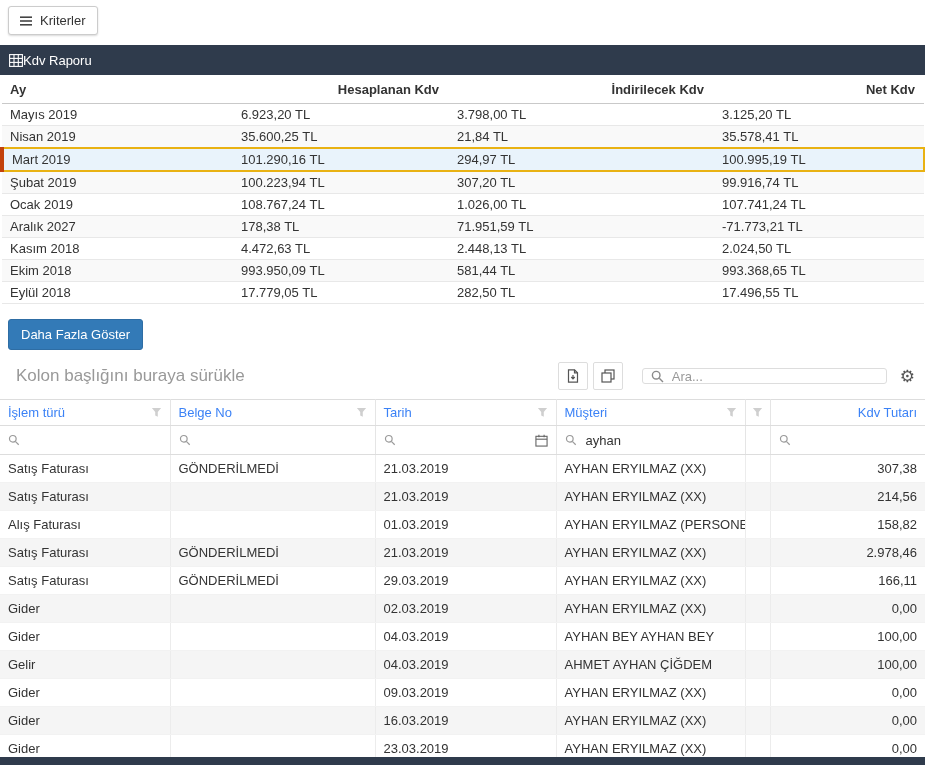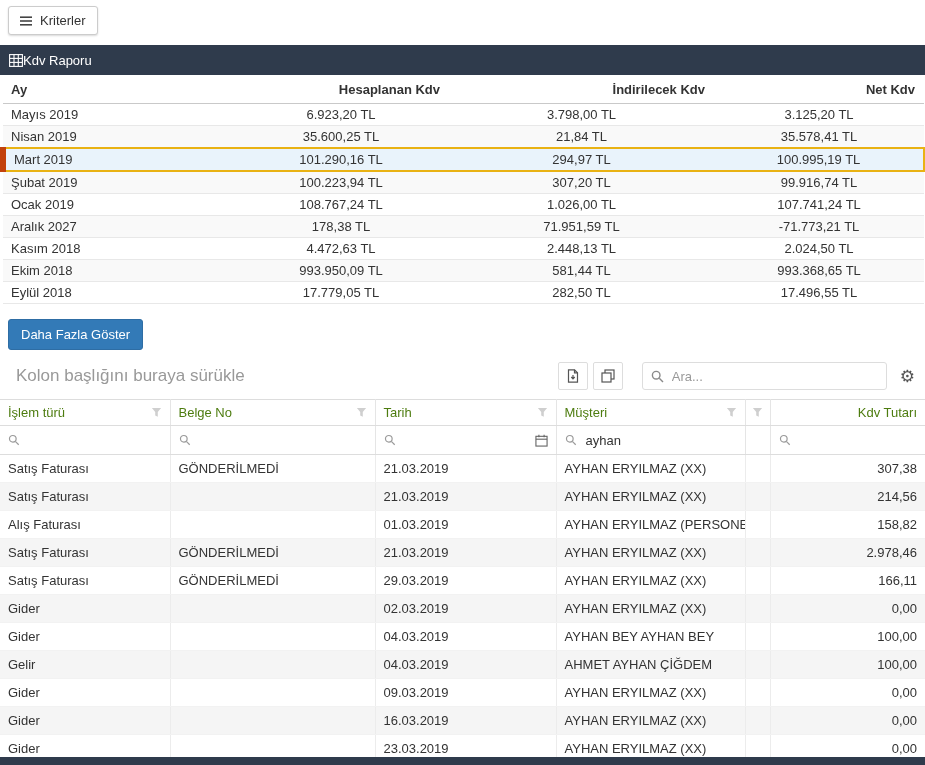--- a/index.html
+++ b/index.html
@@ -27,30 +27,30 @@
   }
 
   
   .report { width: 100%; border-collapse: collapse; table-layout: fixed; }
   .report th {
     text-align: right; font-weight: bold; padding: 7px 9px 6px;
     border-bottom: 1px solid #c9c9c9; color: #333; font-size: 13px;
   }
   .report th.left { text-align: left; padding-left: 8px; }
   .report td {
-    text-align: center; padding: 3px 9px; border-bottom: 1px solid #e8e8e8;
+    text-align: left; padding: 3px 9px; border-bottom: 1px solid #e8e8e8;
     white-space: nowrap; font-size: 13px;
   }
   .report td.left { text-align: left; padding-left: 8px; }
   .report tbody tr:nth-child(even) td { background: #f9f9f9; }
   .report tbody tr.row-highlight td {
     background: #e9f3fb;
     border-top: 2px solid #e9b213; border-bottom: 2px solid #e9b213;
   }
-  .report tbody tr.row-highlight td:first-child { border-left: 6px solid #c2410c; }
+  .report tbody tr.row-highlight td:first-child { border-left: 4px solid #c2410c; }
   .report tbody tr.row-highlight td:last-child { border-right: 2px solid #e9b213; }
 
   .btn-primary {
     margin: 15px 8px 10px; padding: 7px 12px;
     background: #337ab7; border: 1px solid #2e6da4; border-radius: 3px;
     color: #fff; font-family: inherit; font-size: 13px; cursor: pointer;
   }
 
   
   .grid-toolbar {
@@ -58,38 +58,38 @@
     padding: 2px 8px 9px 16px;
   }
   .group-panel { font-size: 17px; color: #999; }
   .toolbar-right { display: flex; align-items: center; gap: 5px; }
   .icon-btn {
     width: 30px; height: 28px; border: 1px solid #ddd; border-radius: 2px;
     background: #fff; display: flex; align-items: center; justify-content: center;
     cursor: pointer; padding: 0;
   }
   .search-box {
-    margin-left: 14px; width: 245px; height: 28px;
+    margin-left: 14px; width: 245px; height: 16px;
     border: 1px solid #ddd; border-radius: 3px; background: #fff;
     display: flex; align-items: center; gap: 6px; padding: 0 8px;
   }
   .search-box input {
     border: none; outline: none; flex: 1; font-family: inherit; font-size: 13px;
     color: #333; background: transparent; min-width: 0;
   }
   .search-box input::placeholder { color: #999; }
   .gear-btn {
     border: none; background: none; cursor: pointer; padding: 0 2px 0 8px;
     font-size: 17px; color: #555; line-height: 1;
   }
 
   
   .grid { width: 100%; border-collapse: collapse; table-layout: fixed; border-top: 1px solid #ddd; }
   .grid th {
-    font-weight: normal; color: #4d7c0f; text-align: left; font-size: 13px;
+    font-weight: normal; color: #3b82f6; text-align: left; font-size: 13px;
     padding: 5px 8px; border-bottom: 1px solid #ddd; border-right: 1px solid #e5e5e5;
     white-space: nowrap; overflow: hidden;
   }
   .grid th:last-child { border-right: none; }
   .grid .th-inner { display: flex; align-items: center; justify-content: space-between; gap: 4px; }
   .grid .th-inner.right { justify-content: flex-end; }
   .grid .filter-row td {
     padding: 5px 8px; height: 29px;
     border-bottom: 1px solid #ddd; border-right: 1px solid #e5e5e5;
   }

